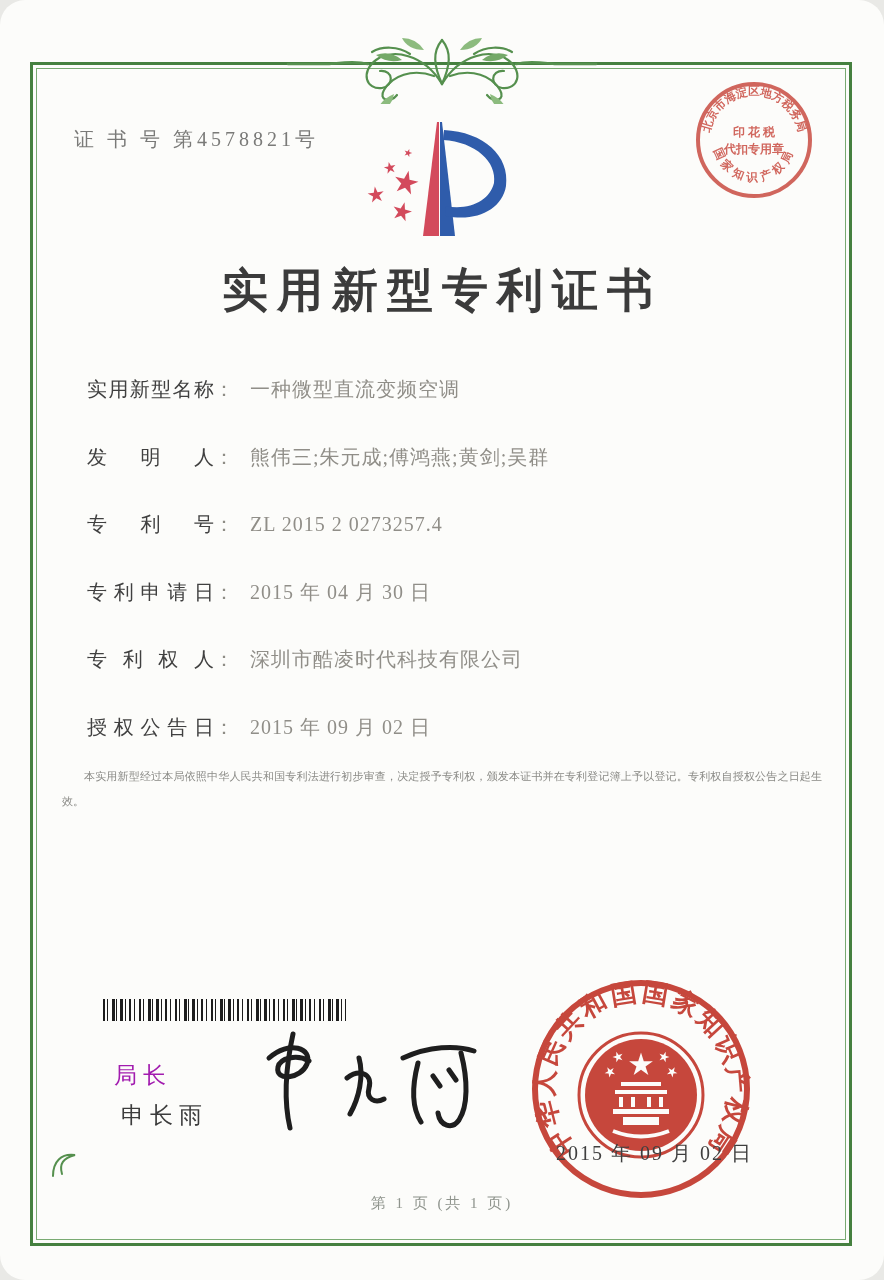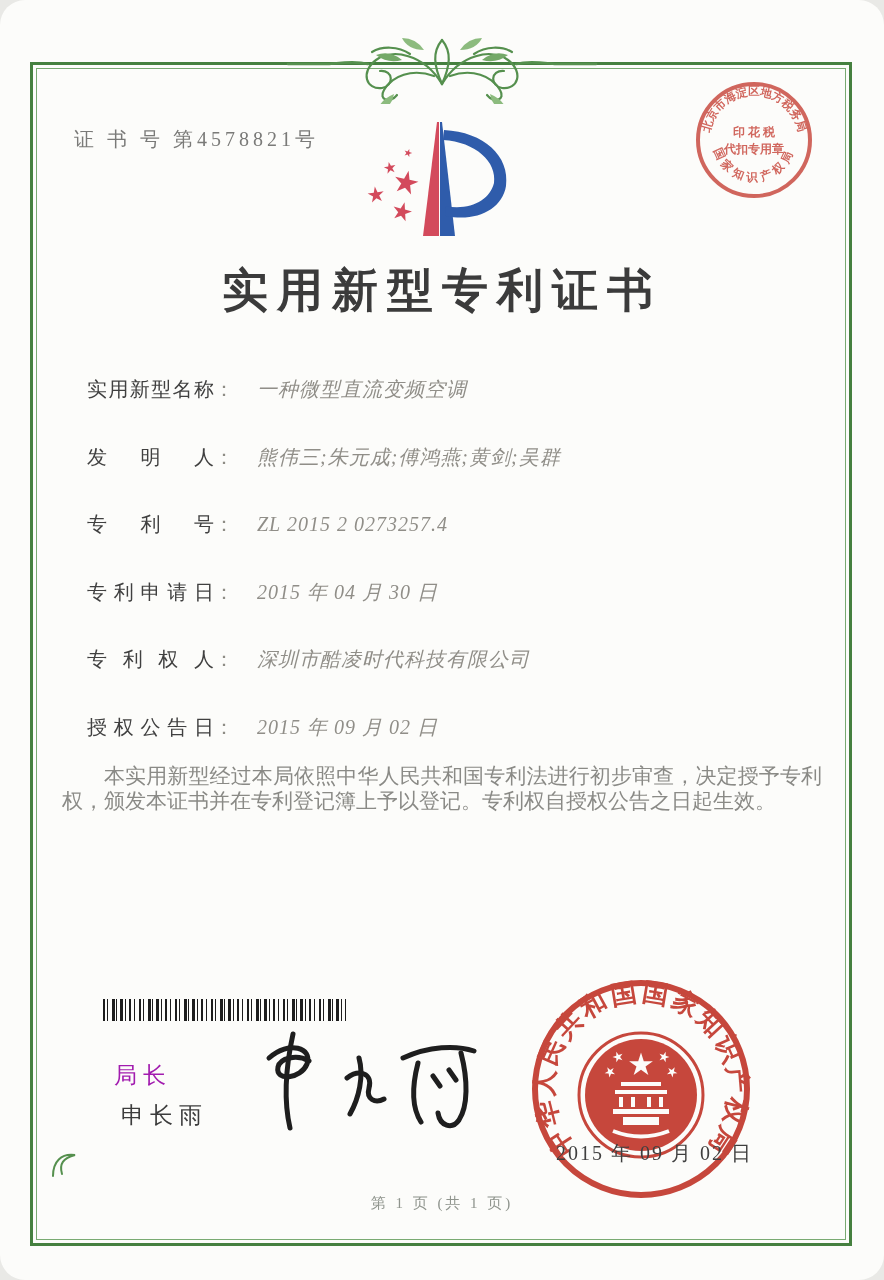--- a/index.html
+++ b/index.html
@@ -36,25 +36,25 @@
     letter-spacing:9px; color:#3b3b3b; white-space:nowrap;
   }
 
   .fields { position:absolute; left:74px; top:376px; width:740px; }
   .field-row { position:absolute; left:0; white-space:nowrap; font-size:20px; color:#929089; }
   .flabel {
     display:inline-block; width:127px; vertical-align:bottom;
     text-align:justify; text-align-last:justify; color:#404040;margin-left:13px;
   }
   .fcolon { color:#8e8c85; }
-  .fvalue { margin-left:18px; letter-spacing:1px; color:#908e88;font-style:italic; }
+  .fvalue { margin-left:11px; letter-spacing:1px; color:#908e88; }
 
   .body-text {
     position:absolute; left:62px; top:764px; width:760px;
-    font-size:21px; line-height:25px; color:#8a8a86; text-align:justify;
+    font-size:11px; line-height:25px; color:#8a8a86; text-align:justify;
   }
   .body-text p { margin:0 0 6px 0; text-indent:2em; }
 
   .barcode {
     position:absolute; left:103px; top:999px; width:243px; height:22px;
     background:repeating-linear-gradient(90deg,
       #1c1c1c 0 2px,  #fcfcfa 2px 4px,
       #1c1c1c 4px 5px, #fcfcfa 5px 9px,
       #1c1c1c 9px 12px, #fcfcfa 12px 13px,
       #1c1c1c 13px 14px, #fcfcfa 14px 17px,

